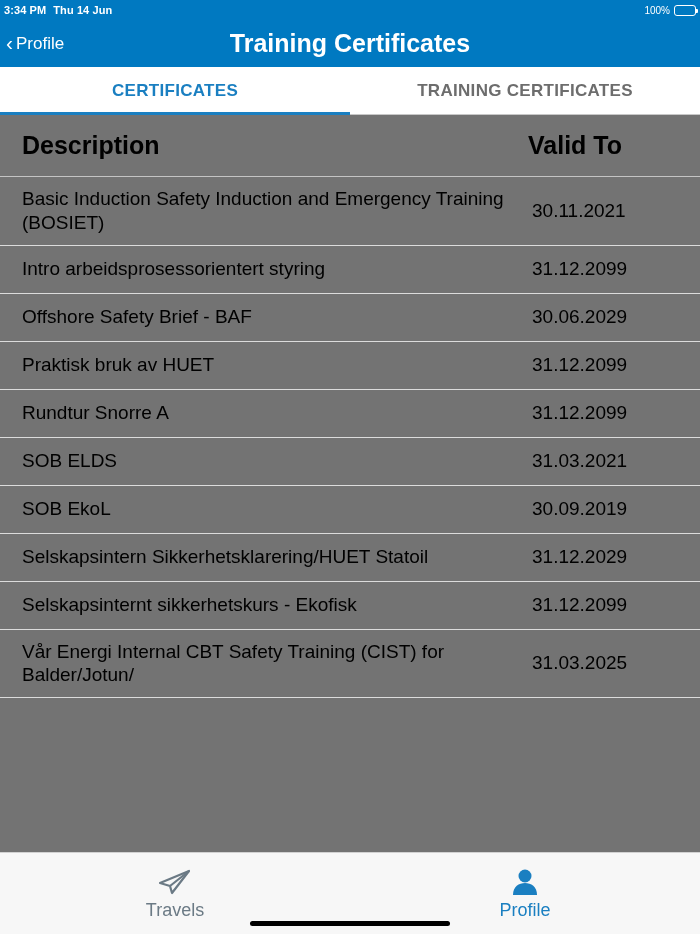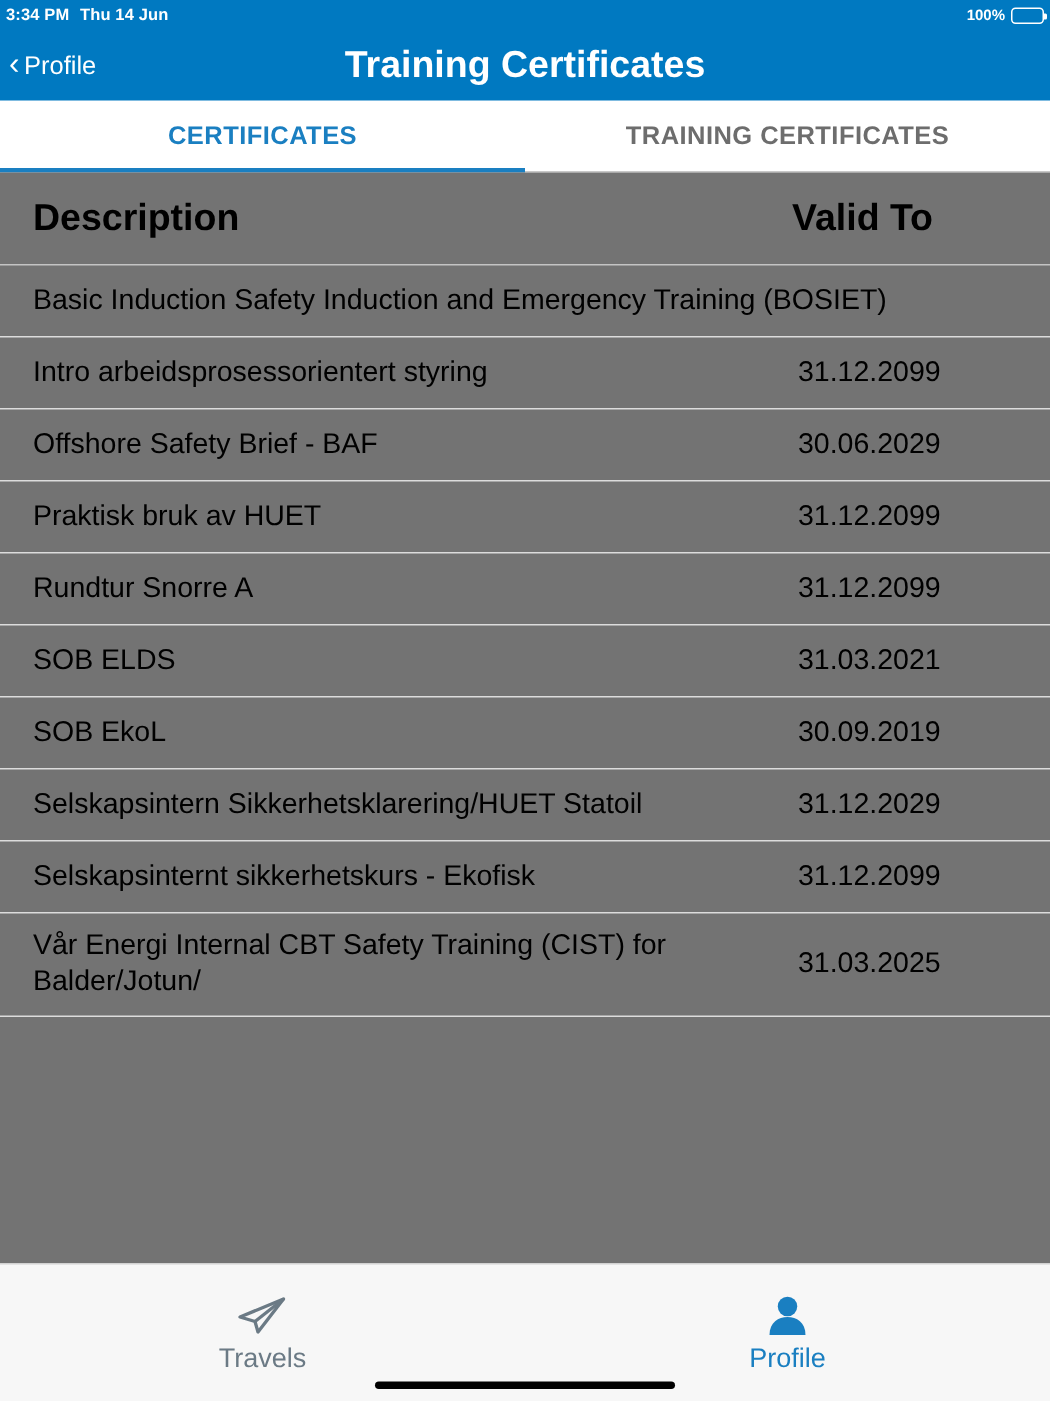--- a/index.html
+++ b/index.html
@@ -34,21 +34,21 @@
     align-items: center;
     gap: 7px;
     font-weight: bold;
     letter-spacing: 0.1px;
   }
   .statusbar .spacer { flex: 1 1 auto; }
   .statusbar .right {
     display: flex;
     align-items: center;
     gap: 4px;
-    font-weight: bold;
+    font-weight: normal;
     font-size: 10px;
     text-align: right;
   }
   .battery {
     width: 22px;
     height: 11px;
     border: 1px solid #ffffff;
     border-radius: 3px;
     position: relative;
     padding: 1px;
@@ -165,21 +165,21 @@
   }
   .row.header .col-desc,
   .row.header .col-valid {
     font-size: 25px;
     font-weight: bold;
   }
   .row.header .col-valid { padding-left: 0; }
 
   
   .tabbar {
-    height: 92px;
+    height: 82px;
     background: #f7f7f7;
     border-top: 1px solid #d2d2d2;
     display: flex;
     flex: 0 0 auto;
     position: relative;
   }
   .tabbar-item {
     flex: 1 1 50%;
     display: flex;
     flex-direction: column;
@@ -246,20 +246,21 @@
 
   <div class="table-wrap">
 
     <div class="row header">
       <div class="col-desc">Description</div>
       <div class="col-valid">Valid To</div>
     </div>
 
     <div class="row">
       <div class="col-desc">Basic Induction Safety Induction and Emergency Training (BOSIET)</div>
+      <div class="col-valid">30.11.2021</div>
     </div>
     <div class="row">
       <div class="col-desc">Intro arbeidsprosessorientert styring</div>
       <div class="col-valid">31.12.2099</div>
     </div>
     <div class="row">
       <div class="col-desc">Offshore Safety Brief - BAF</div>
       <div class="col-valid">30.06.2029</div>
     </div>
     <div class="row">

